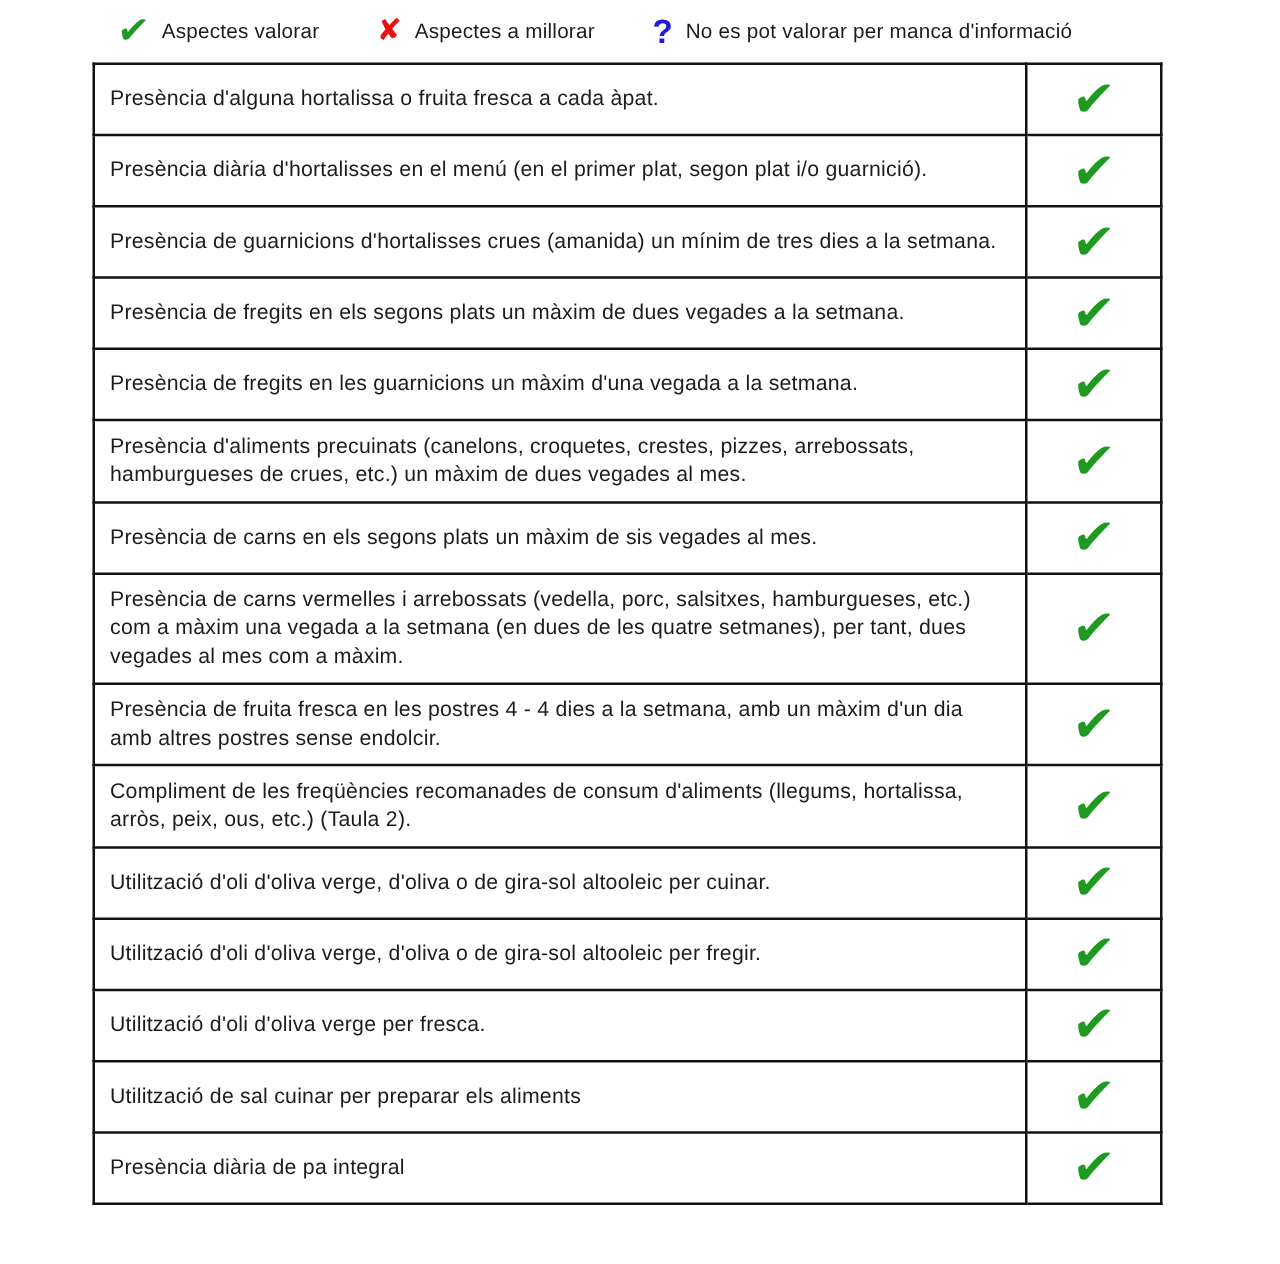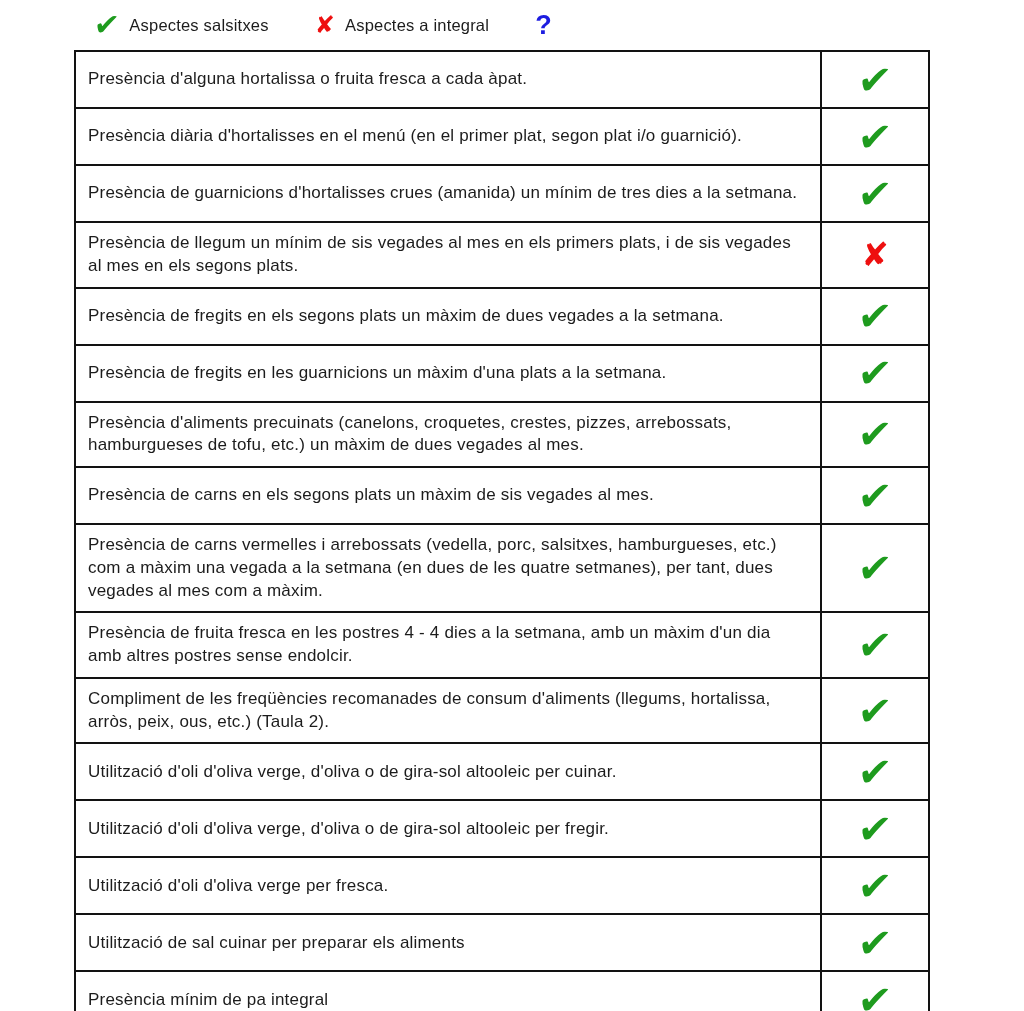--- a/index.html
+++ b/index.html
@@ -87,28 +87,29 @@
   }
 </style>
 </head>
 <body>
 
 <div class="page">
 
   <div class="legend">
     <div class="legend-item">
       <span class="icon check" style="color: rgb(30, 155, 30);">✔</span>
-      <span>Aspectes salsitxes</span>
+      <span>Aspectes valorar</span>
     </div>
     <div class="legend-item">
       <span class="icon cross" style="color: rgb(238, 15, 15);">✘</span>
-      <span>Aspectes a integral</span>
+      <span>Aspectes a millorar</span>
     </div>
     <div class="legend-item">
       <span class="icon question" style="color: rgb(29, 29, 224);">?</span>
+      <span>No es pot valorar per manca d'informació</span>
     </div>
   </div>
 
   <table class="checklist">
     <tbody>
   <tr>
     <td class="text-cell">
       <span>Presència d'alguna hortalissa o fruita fresca a cada àpat.</span>
     </td>
     <td class="status-cell">
@@ -127,50 +128,42 @@
 
   <tr>
     <td class="text-cell">
       <span>Presència de guarnicions d'hortalisses crues (amanida) un mínim de tres dies a la setmana.</span>
     </td>
     <td class="status-cell">
       <span class="icon check" style="color: rgb(30, 155, 30);">✔</span>
     </td>
   </tr>
 
-  <tr>
-    <td class="text-cell">
-      <span>Presència de llegum un mínim de sis vegades al mes en els primers plats, i de sis vegades al mes en els segons plats.</span>
-    </td>
-    <td class="status-cell">
-      <span class="icon cross" style="color: rgb(238, 15, 15);">✘</span>
-    </td>
-  </tr>
 
   <tr>
     <td class="text-cell">
       <span>Presència de fregits en els segons plats un màxim de dues vegades a la setmana.</span>
     </td>
     <td class="status-cell">
       <span class="icon check" style="color: rgb(30, 155, 30);">✔</span>
     </td>
   </tr>
 
   <tr>
     <td class="text-cell">
-      <span>Presència de fregits en les guarnicions un màxim d'una plats a la setmana.</span>
-    </td>
-    <td class="status-cell">
-      <span class="icon check" style="color: rgb(30, 155, 30);">✔</span>
-    </td>
-  </tr>
-
-  <tr>
-    <td class="text-cell">
-      <span>Presència d'aliments precuinats (canelons, croquetes, crestes, pizzes, arrebossats, hamburgueses de tofu, etc.) un màxim de dues vegades al mes.</span>
+      <span>Presència de fregits en les guarnicions un màxim d'una vegada a la setmana.</span>
+    </td>
+    <td class="status-cell">
+      <span class="icon check" style="color: rgb(30, 155, 30);">✔</span>
+    </td>
+  </tr>
+
+  <tr>
+    <td class="text-cell">
+      <span>Presència d'aliments precuinats (canelons, croquetes, crestes, pizzes, arrebossats, hamburgueses de crues, etc.) un màxim de dues vegades al mes.</span>
     </td>
     <td class="status-cell">
       <span class="icon check" style="color: rgb(30, 155, 30);">✔</span>
     </td>
   </tr>
 
   <tr>
     <td class="text-cell">
       <span>Presència de carns en els segons plats un màxim de sis vegades al mes.</span>
     </td>
@@ -237,21 +230,21 @@
     <td class="text-cell">
       <span>Utilització de sal cuinar per preparar els aliments</span>
     </td>
     <td class="status-cell">
       <span class="icon check" style="color: rgb(30, 155, 30);">✔</span>
     </td>
   </tr>
 
   <tr>
     <td class="text-cell">
-      <span>Presència mínim de pa integral</span>
+      <span>Presència diària de pa integral</span>
     </td>
     <td class="status-cell">
       <span class="icon check" style="color: rgb(30, 155, 30);">✔</span>
     </td>
   </tr>
 
 </tbody>
   </table>
 
 </div>

